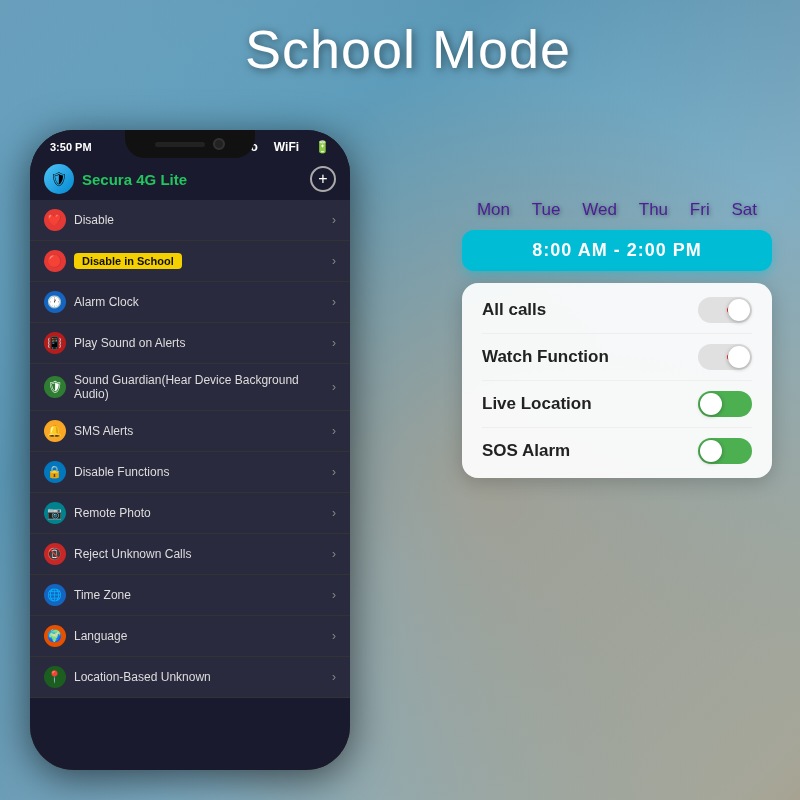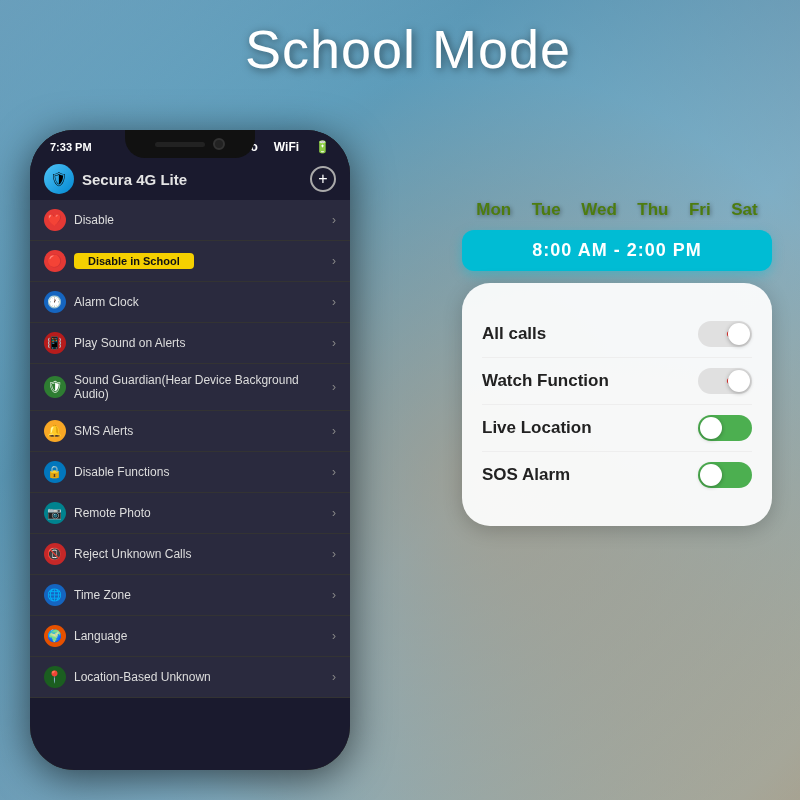--- a/index.html
+++ b/index.html
@@ -107,21 +107,21 @@
       background: #1a1a2e;
     }
     .app-title-row { display: flex; align-items: center; gap: 8px; }
     .app-icon-circle {
       width: 30px; height: 30px;
       border-radius: 50%;
       background: linear-gradient(135deg, #4fc3f7, #0288d1);
       display: flex; align-items: center; justify-content: center;
       font-size: 14px;
     }
-    .app-title { color: #e5e5e5; font-size: 15px; font-weight: 700; }
+    .app-title { color: #22c55e; font-size: 15px; font-weight: 700; }
     .add-btn {
       width: 26px; height: 26px;
       border-radius: 50%;
       border: 2px solid #aaa;
       color: white;
       display: flex; align-items: center; justify-content: center;
       font-size: 16px;
       cursor: pointer;
     }
 
@@ -146,61 +146,61 @@
       display: flex; align-items: center; justify-content: center;
       font-size: 12px;
       flex-shrink: 0;
     }
     .menu-chevron { color: #888; font-size: 12px; }
     .highlight-badge {
       background: #f5d000;
       color: #111;
       font-size: 11px;
       font-weight: 700;
-      padding: 2px 14px;
+      padding: 2px 8px;
       border-radius: 4px;
     }
     .menu-label { color: #ddd; }
 
     
     .right-panel {
       position: absolute;
       right: 28px;
       top: 200px;
       width: 310px;
       z-index: 10;
     }
     .days-row {
       display: flex;
       justify-content: space-around;
       margin-bottom: 10px;
       padding: 0 4px;
     }
     .day-label {
-      color: #4d7c0f;
+      color: #4c1d95;
       font-size: 17px;
-      font-weight: 700;
+      font-weight: 400;
       text-shadow: 1px 1px 4px rgba(0,0,0,0.4);
     }
     .time-bar {
       background: #00bcd4;
       border-radius: 12px;
       text-align: center;
       padding: 10px 0;
       font-size: 18px;
       font-weight: 900;
       color: white;
       margin-bottom: 12px;
       letter-spacing: 1px;
       box-shadow: 0 4px 12px rgba(0,188,212,0.4);
     }
     .settings-card {
       background: rgba(255,255,255,0.92);
-      border-radius: 28px;
-      padding: 28px 20px;
+      border-radius: 16px;
+      padding: 4px 20px;
       box-shadow: 0 4px 20px rgba(0,0,0,0.2);
     }
     .settings-row {
       display: flex;
       align-items: center;
       justify-content: space-between;
       padding: 10px 0;
       border-bottom: 1px solid #eee;
     }
     .settings-row:last-child { border-bottom: none; }
@@ -241,21 +241,21 @@
 <div class="bg"></div>
 <div class="bg-overlay"></div>
 
 <div class="title">School Mode</div>
 
 <div class="phone-wrapper">
   <div class="phone-outer">
     <div class="phone-screen">
 
       <div class="status-bar">
-        <span>7:33 PM</span>
+        <span>3:50 PM</span>
         <div class="status-icons">
           <span>Vo</span>
           <span>WiFi</span>
           <span>🔋</span>
         </div>
       </div>
 
       <div class="app-header">
         <div class="app-title-row">
           <div class="app-icon-circle">

